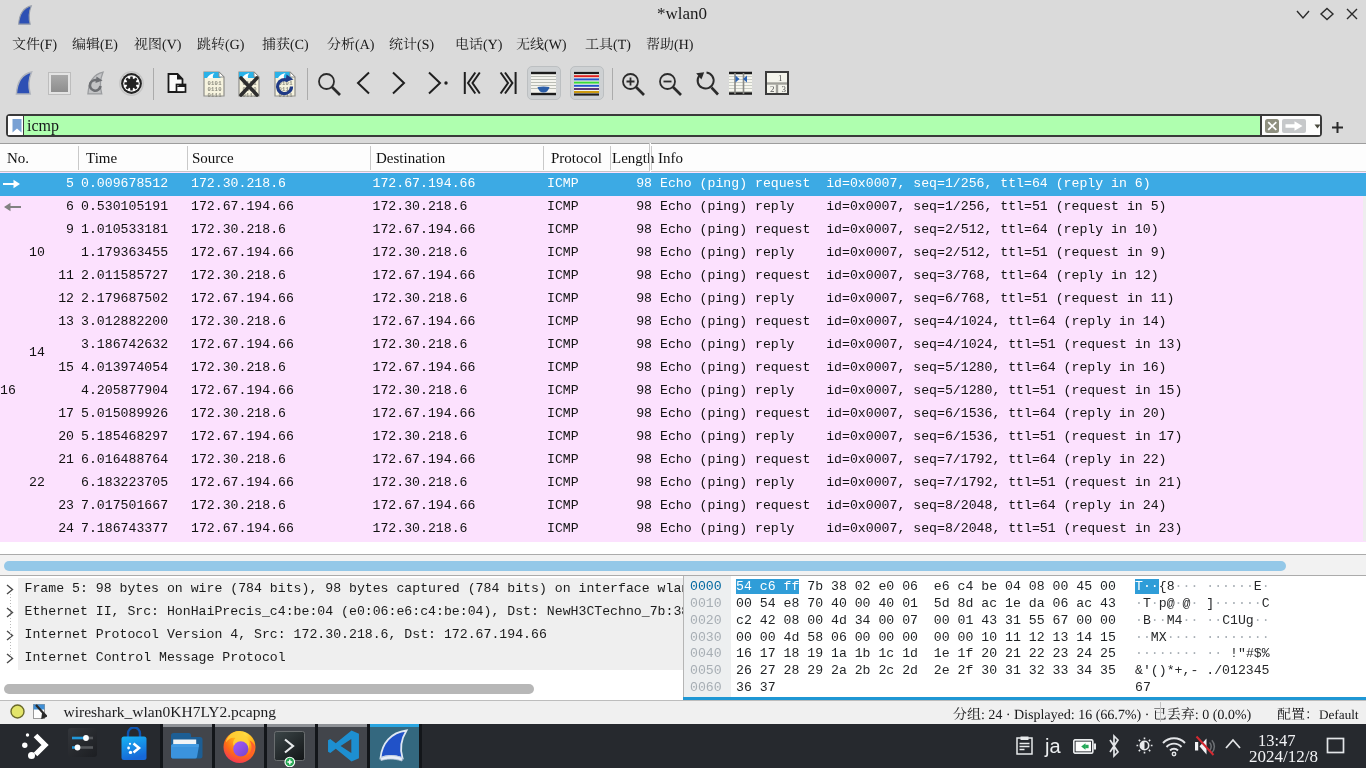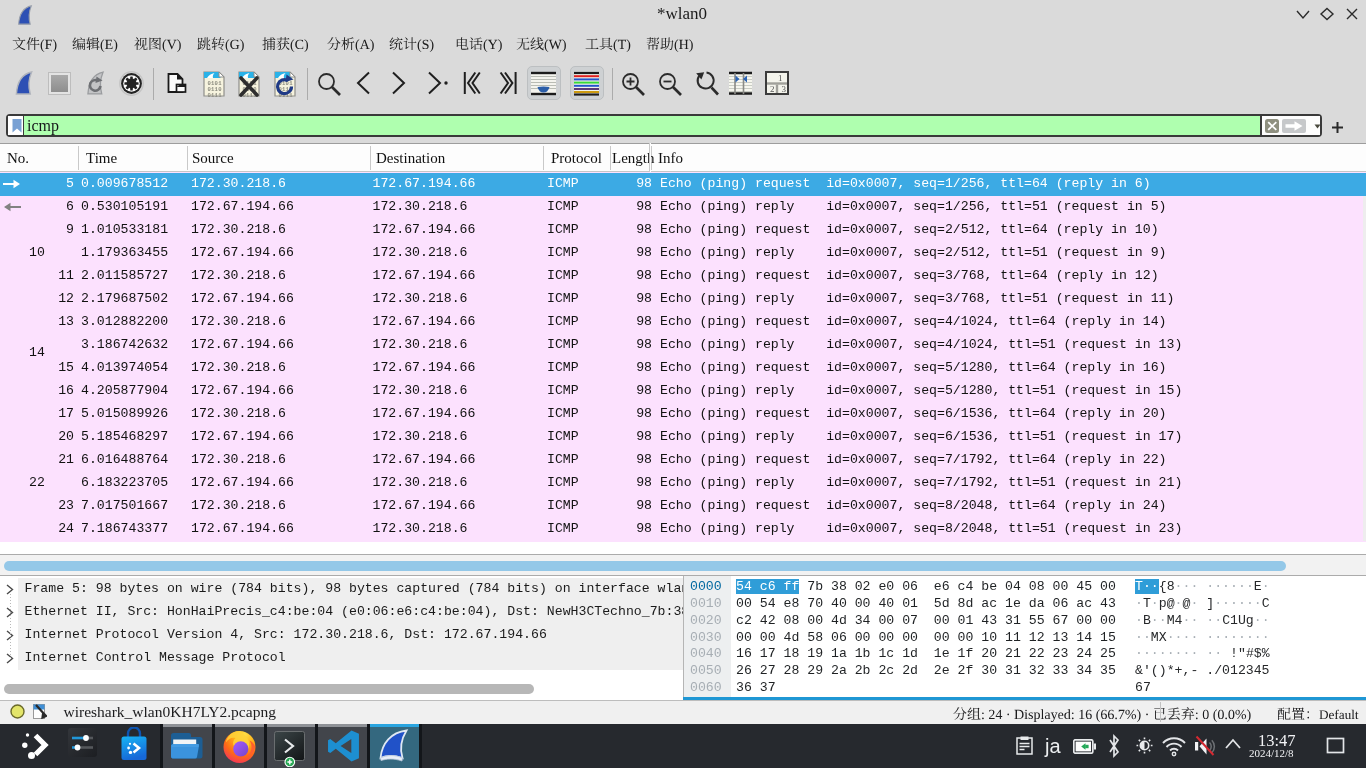--- a/index.html
+++ b/index.html
@@ -277,21 +277,21 @@
 <div class="abs mono" style="left:547px;top:268.0px;color:#121212">ICMP</div>
 <div class="abs mono" style="left:600px;top:268.0px;width:52px;text-align:right;color:#121212">98</div>
 <div class="abs mono" style="left:660px;top:268.0px;color:#121212">Echo (ping) request  id=0x0007, seq=3/768, ttl=64 (reply in 12)</div>
 <div class="abs" style="left:0;top:287.5px;width:1366px;height:23px;background:transparent"></div>
 <div class="abs mono" style="left:0;top:291.0px;width:74px;text-align:right;color:#121212">12</div>
 <div class="abs mono" style="left:81px;top:291.0px;color:#121212">2.179687502</div>
 <div class="abs mono" style="left:191px;top:291.0px;color:#121212">172.67.194.66</div>
 <div class="abs mono" style="left:372.5px;top:291.0px;color:#121212">172.30.218.6</div>
 <div class="abs mono" style="left:547px;top:291.0px;color:#121212">ICMP</div>
 <div class="abs mono" style="left:600px;top:291.0px;width:52px;text-align:right;color:#121212">98</div>
-<div class="abs mono" style="left:660px;top:291.0px;color:#121212">Echo (ping) reply    id=0x0007, seq=3/768, ttl=51 (request in 11)</div>
+<div class="abs mono" style="left:660px;top:291.0px;color:#121212">Echo (ping) reply    id=0x0007, seq=6/768, ttl=51 (request in 11)</div>
 <div class="abs" style="left:0;top:310.5px;width:1366px;height:23px;background:transparent"></div>
 <div class="abs mono" style="left:0;top:314.0px;width:74px;text-align:right;color:#121212">13</div>
 <div class="abs mono" style="left:81px;top:314.0px;color:#121212">3.012882200</div>
 <div class="abs mono" style="left:191px;top:314.0px;color:#121212">172.30.218.6</div>
 <div class="abs mono" style="left:372.5px;top:314.0px;color:#121212">172.67.194.66</div>
 <div class="abs mono" style="left:547px;top:314.0px;color:#121212">ICMP</div>
 <div class="abs mono" style="left:600px;top:314.0px;width:52px;text-align:right;color:#121212">98</div>
 <div class="abs mono" style="left:660px;top:314.0px;color:#121212">Echo (ping) request  id=0x0007, seq=4/1024, ttl=64 (reply in 14)</div>
 <div class="abs" style="left:0;top:333.5px;width:1366px;height:23px;background:transparent"></div>
 <div class="abs mono" style="left:0;top:345px;width:74px;text-align:center;color:#121212">14</div>
@@ -303,21 +303,21 @@
 <div class="abs mono" style="left:660px;top:337.0px;color:#121212">Echo (ping) reply    id=0x0007, seq=4/1024, ttl=51 (request in 13)</div>
 <div class="abs" style="left:0;top:356.5px;width:1366px;height:23px;background:transparent"></div>
 <div class="abs mono" style="left:0;top:360.0px;width:74px;text-align:right;color:#121212">15</div>
 <div class="abs mono" style="left:81px;top:360.0px;color:#121212">4.013974054</div>
 <div class="abs mono" style="left:191px;top:360.0px;color:#121212">172.30.218.6</div>
 <div class="abs mono" style="left:372.5px;top:360.0px;color:#121212">172.67.194.66</div>
 <div class="abs mono" style="left:547px;top:360.0px;color:#121212">ICMP</div>
 <div class="abs mono" style="left:600px;top:360.0px;width:52px;text-align:right;color:#121212">98</div>
 <div class="abs mono" style="left:660px;top:360.0px;color:#121212">Echo (ping) request  id=0x0007, seq=5/1280, ttl=64 (reply in 16)</div>
 <div class="abs" style="left:0;top:379.5px;width:1366px;height:23px;background:transparent"></div>
-<div class="abs mono" style="left:0;top:383.0px;width:74px;text-align:right;color:#121212">16</div>
+<div class="abs mono" style="left:0;top:383.0px;width:74px;text-align:left;color:#121212">16</div>
 <div class="abs mono" style="left:81px;top:383.0px;color:#121212">4.205877904</div>
 <div class="abs mono" style="left:191px;top:383.0px;color:#121212">172.67.194.66</div>
 <div class="abs mono" style="left:372.5px;top:383.0px;color:#121212">172.30.218.6</div>
 <div class="abs mono" style="left:547px;top:383.0px;color:#121212">ICMP</div>
 <div class="abs mono" style="left:600px;top:383.0px;width:52px;text-align:right;color:#121212">98</div>
 <div class="abs mono" style="left:660px;top:383.0px;color:#121212">Echo (ping) reply    id=0x0007, seq=5/1280, ttl=51 (request in 15)</div>
 <div class="abs" style="left:0;top:402.5px;width:1366px;height:23px;background:transparent"></div>
 <div class="abs mono" style="left:0;top:406.0px;width:74px;text-align:right;color:#121212">17</div>
 <div class="abs mono" style="left:81px;top:406.0px;color:#121212">5.015089926</div>
 <div class="abs mono" style="left:191px;top:406.0px;color:#121212">172.30.218.6</div>
@@ -560,15 +560,15 @@
 <svg class="abs" style="left:1194px;top:735px" width="23" height="23" viewBox="0 0 23 23">
 <rect x="1" y="7" width="3.2" height="8.5" fill="#f2f3f5"></rect>
 <path d="M5.5 11.2 L12.5 3.5 V19.5 L5.5 11.2 Z" fill="#f2f3f5"></path>
 <path d="M15.5 7.5 a5.5 5.5 0 0 1 0 8 M17.8 5.2 a9 9 0 0 1 0 12.6" fill="none" stroke="#6e7175" stroke-width="1.5"></path>
 <path d="M2.5 1.5 L19.5 20" stroke="#d42a32" stroke-width="2"></path>
   </svg>
 <svg class="abs" style="left:1224px;top:738px" width="18" height="12" viewBox="0 0 18 12" fill="none" stroke="#e3e5e8" stroke-width="1.8">
     <path d="M2 10 L9 2 L16 10"></path>
   </svg>
 <div class="abs serif" style="left:1258px;top:731px;font-size:16.5px;color:#f2f3f5">13:47</div>
-<div class="abs serif" style="left:1249px;top:747px;font-size:11px;color:#f2f3f5">2024/12/8</div>
+<div class="abs serif" style="left:1249px;top:747px;font-size:17px;color:#f2f3f5">2024/12/8</div>
 <svg class="abs" style="left:1326px;top:737px" width="19" height="17" viewBox="0 0 19 17" fill="none" stroke="#e3e5e8" stroke-width="1.7">
     <rect x="1.5" y="1.5" width="16" height="14"></rect>
   </svg>
 </body></html>

